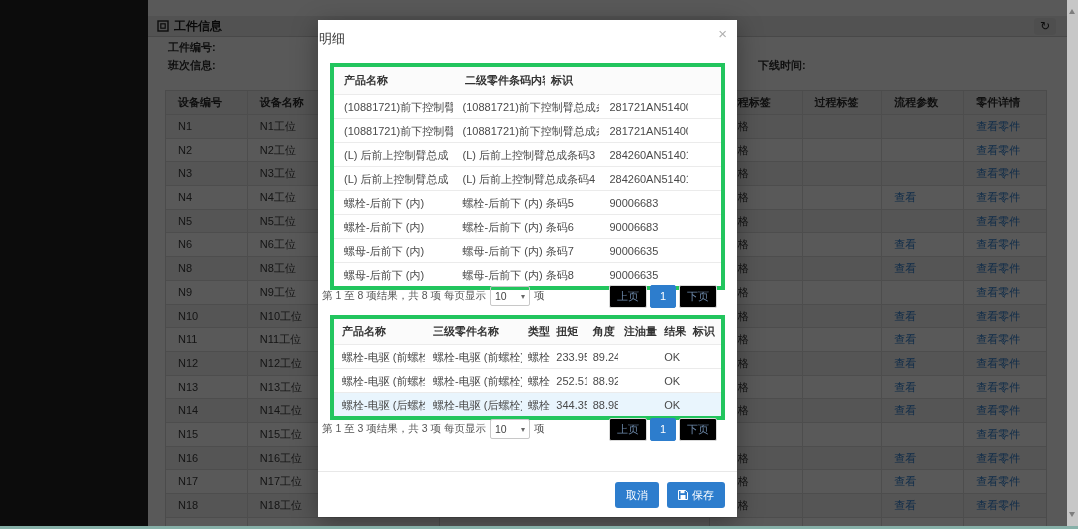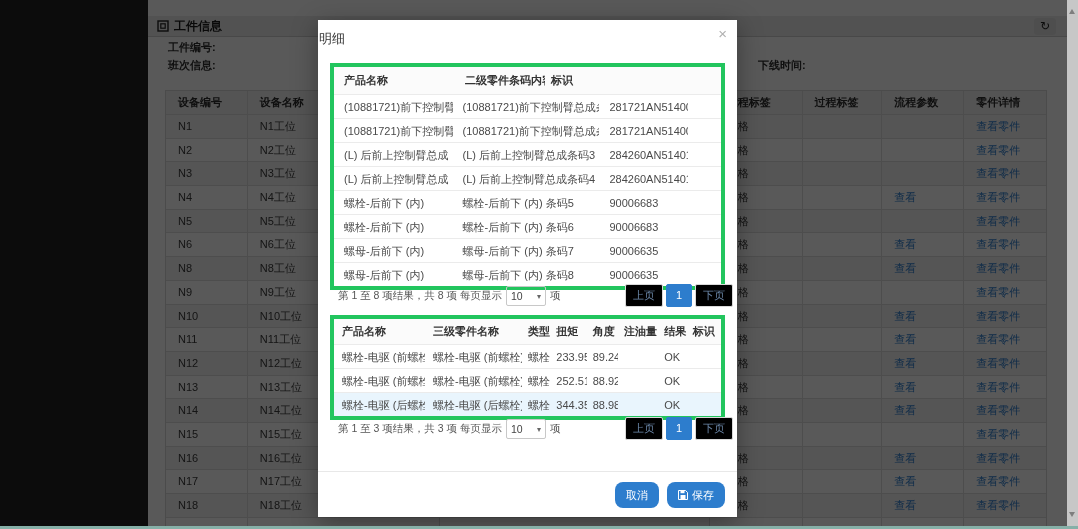--- a/index.html
+++ b/index.html
@@ -50,36 +50,36 @@
   .m1c1{width:121px}.m1c2{width:150px}.m1c3{width:90px}.m1c4{width:34px;padding-left:6px}
   #torque-table{top:295px}
   #torque-table .mhead{height:25px}
   #torque-table .mhead .mc{line-height:25px}
   #torque-table .mrow{height:24px}
   #torque-table .mrow .mc{line-height:24px}
   .m2c1{width:93px;padding-left:8px}.m2c2{width:99px;padding-left:8px}.m2c3{width:29px;padding-left:6px}
   .m2c4{width:37px;padding-left:6px}.m2c5{width:32px;padding-left:6px}.m2c6{width:41px;padding-left:6px}
   .m2c7{width:29px;padding-left:6px}.m2c8{width:35px;padding-left:6px}
   .mrow.hl{background:#e9f5fd}
-  .pgbar{position:absolute;left:20px;width:395px;height:24px;display:flex;
-         justify-content:space-between;}
+  .pgbar{position:absolute;left:4px;width:395px;height:24px;display:flex;
+         justify-content:space-between;align-items:center}
   #pagination-1{top:264px}
   #pagination-2{top:397px}
   .pg-info{display:flex;align-items:center;gap:4px;font-size:10.5px;color:#555;white-space:nowrap}
   .pp-select{display:inline-flex;align-items:center;justify-content:space-between;width:40px;height:20px;
          border:1px solid #c8c8c8;border-radius:2px;padding:0 4px;color:#444;cursor:pointer}
   .pp-select .caret{font-size:8px;color:#666}
   .pg-btns{display:flex;gap:3px}
   .pg-btn{min-width:38px;height:23px;line-height:21px;text-align:center;border:1px solid #d9d9d9;
          border-radius:2px;background:#000000;color:#6b87a8;font-size:11px;padding:0 6px;cursor:pointer}
   .pg-btn.active{background:var(--primary,#2d7dcd);border-color:var(--primary,#2d7dcd);color:#fff;min-width:26px}
   .mfooter{position:absolute;left:0;top:451px;width:100%;height:46px;border-top:1px solid #e8e8e8}
   .mfooter .btns{position:absolute;right:12px;top:10px;display:flex;gap:8px}
   .btn-primary{display:inline-flex;align-items:center;gap:4px;height:26px;padding:0 11px;border:none;
-         border-radius:8px;background:var(--primary,#2d7dcd);color:#fff;font-size:11px;cursor:pointer;
+         border-radius:3px;background:var(--primary,#2d7dcd);color:#fff;font-size:11px;cursor:pointer;
          font-family:inherit}
   
   .scrollbar{position:absolute;right:0;top:0;width:11px;height:526px;background:#c7c7c7;z-index:30}
   .sb-arrow{position:absolute;left:2px;width:0;height:0;border-left:3.5px solid transparent;
          border-right:3.5px solid transparent}
   .sb-up{top:9px;border-bottom:5px solid #7e7e7e}
   .sb-down{bottom:9px;border-top:5px solid #7e7e7e}
   .bottom-accent{position:absolute;left:0;bottom:0;width:1078px;height:3px;
          background:var(--accent,#86b0a8);z-index:31}
 </style>

